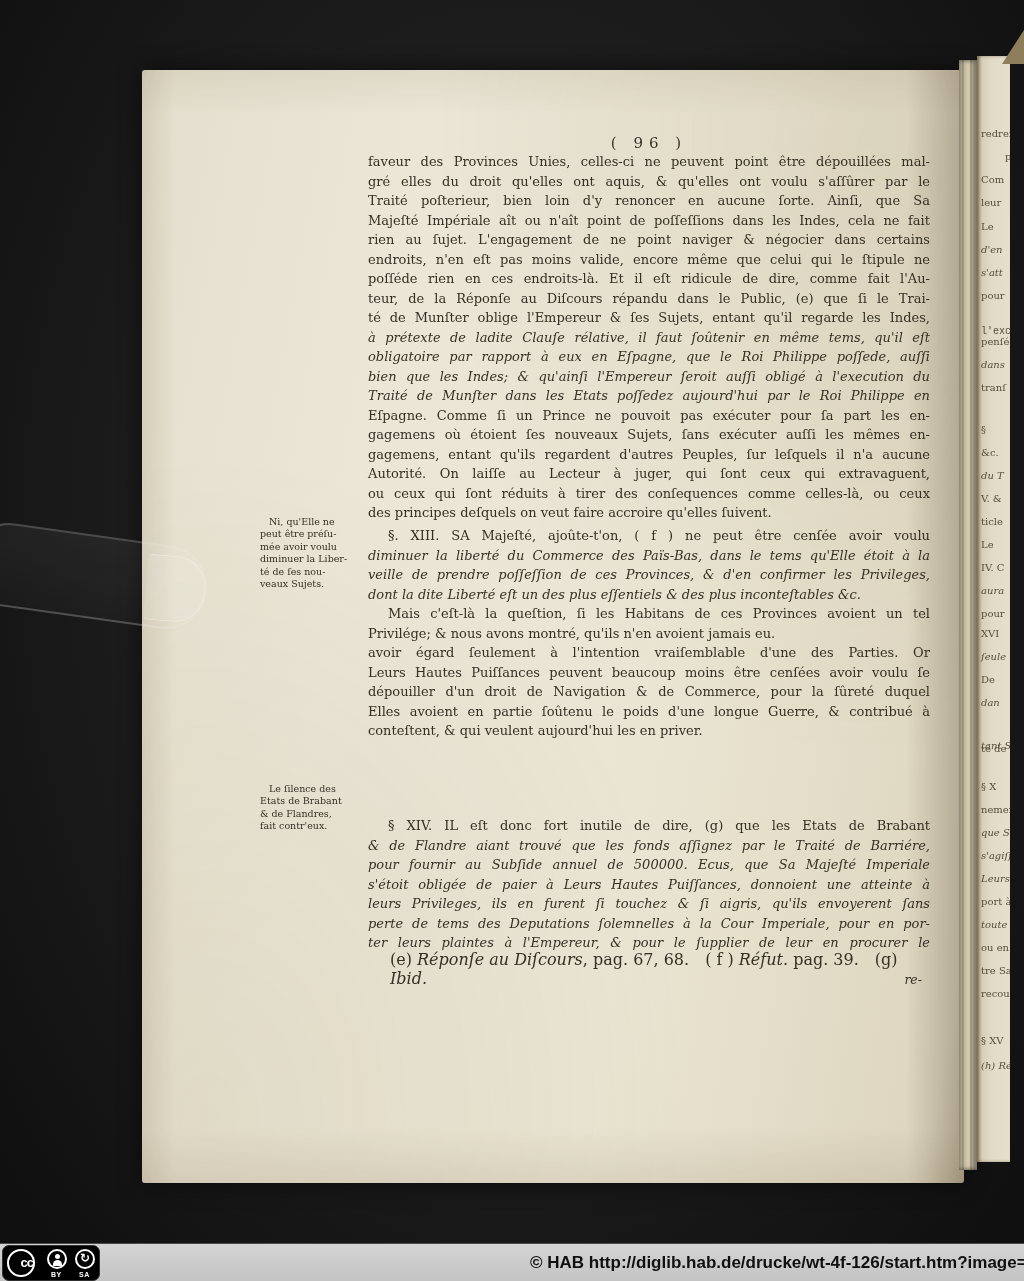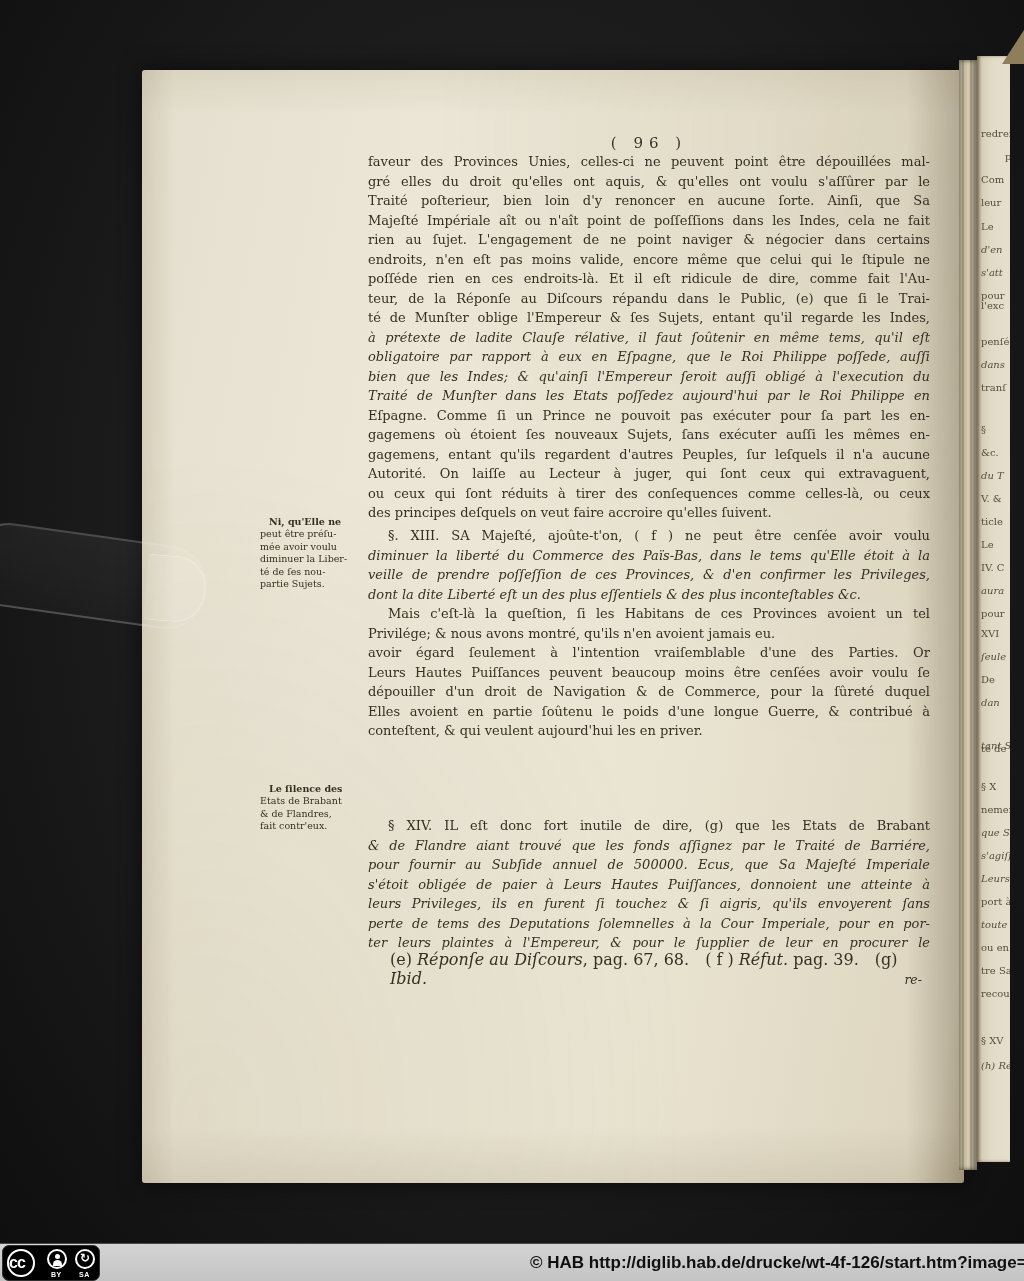--- a/index.html
+++ b/index.html
@@ -24,21 +24,21 @@
   .line{line-height:19.5px;font-size:13px;color:#363024;
     text-align:justify;text-align-last:justify;}
   .line.em{font-style:italic;}
   .line.in{text-indent:20px;}
   .line.end{text-align-last:left;}
   .catchword{position:absolute;top:902px;right:8px;font-size:12.5px;font-style:italic;color:#363024;}
   .footnote{position:absolute;top:880px;left:22px;width:520px;font-size:16px;color:#363024;}
   .footnote .em{font-style:italic;}
   .note{position:absolute;width:96px;color:#3b3429;}
   .note .line{line-height:12.4px;font-size:9.5px;text-align:left;text-align-last:left;}
-  .note .line.in{text-indent:9px;font-weight:bold;}
+  .note .line.in{text-indent:9px;}
   #note1{left:118px;top:446px;} #note2{left:118px;top:713px;}
   
   .page-edges{position:absolute;left:959px;top:60px;width:18px;height:1110px;
     background:repeating-linear-gradient(90deg,#d4cbb0 0 3px,#b3a789 3px 5px,#ccc2a6 5px 8px);
     box-shadow:inset -4px 0 5px rgba(0,0,0,.45), inset 3px 0 4px rgba(0,0,0,.35);}
   .edge-strip{position:absolute;left:977px;top:56px;width:33px;height:1106px;overflow:hidden;
     background:linear-gradient(90deg,#b5aa8d 0%, #d7cfb9 16%, #e2dbc7 45%, #e6dfcc 100%);
     box-shadow:inset 2px 0 3px rgba(60,45,20,.5);}
   .frag{position:absolute;left:4px;font-size:10px;color:#564e3b;white-space:nowrap;}
   .frag.em{font-style:italic;}
@@ -52,22 +52,22 @@
     border:1.5px solid rgba(242,242,236,.5);border-left:none;border-radius:4px 30px 30px 4px;
     background:rgba(246,244,238,.12);transform:rotate(5deg);}
   
   .bar{position:absolute;left:0;top:1243px;width:1024px;height:38px;
     background:linear-gradient(#d4d4d4,#c3c3c3);border-top:1px solid #4a4a4a;}
   .bar-text{position:absolute;left:530px;top:9px;
     font-family:"Liberation Sans",sans-serif;font-size:17px;font-weight:700;color:#101010;white-space:nowrap;}
   .badge{position:absolute;left:2px;top:1px;width:96px;height:34px;background:#000;
     border:1px solid #303030;border-radius:7px;}
   .badge .cc{position:absolute;left:4px;top:3px;width:28px;height:28px;box-sizing:border-box;
-    border:2.5px solid #fff;border-radius:50%;color:#fff;text-align:left;line-height:23px;
-    font-family:"Liberation Sans",sans-serif;font-size:16px;font-weight:700;letter-spacing:-1px;}
+    border:2.5px solid #fff;border-radius:50%;color:#fff;text-align:right;line-height:23px;
+    font-family:"Liberation Sans",sans-serif;font-size:13px;font-weight:700;letter-spacing:-1px;}
   .badge .ic{position:absolute;top:3px;width:20px;height:20px;box-sizing:border-box;
     border:2px solid #fff;border-radius:50%;color:#fff;}
   .badge .by{left:44px;} .badge .sa{left:72px;text-align:center;line-height:15px;
     font-family:"DejaVu Sans",sans-serif;font-size:12px;font-weight:700;}
   .badge .by::before{content:"";position:absolute;left:5.5px;top:2.5px;width:5px;height:5px;
     background:#fff;border-radius:50%;}
   .badge .by::after{content:"";position:absolute;left:3.5px;top:8.5px;width:9px;height:6px;
     background:#fff;border-radius:5px 5px 0 0;}
   .badge .lbl{position:absolute;top:25px;font-family:"Liberation Sans",sans-serif;
     font-size:7px;font-weight:700;color:#fff;letter-spacing:.5px;}
@@ -78,21 +78,21 @@
 
 <div class="stage">
 
   <div class="page">
     <div class="note" id="note1">
         <div class="line in">Ni, qu'Elle ne</div>
         <div class="line">peut être préſu-</div>
         <div class="line">mée avoir voulu</div>
         <div class="line">diminuer la Liber-</div>
         <div class="line">té de ſes nou-</div>
-        <div class="line">partie Sujets.</div>
+        <div class="line">veaux Sujets.</div>
       </div>
     <div class="note" id="note2">
         <div class="line in">Le ſilence des</div>
         <div class="line">Etats de Brabant</div>
         <div class="line">&amp; de Flandres,</div>
         <div class="line">fait contr'eux.</div>
       </div>
 
     <div class="col">
       <div class="pagenum">( 96 )</div>
@@ -147,21 +147,21 @@
   <div class="page-edges"></div>
   <div class="edge-strip">
       <span class="frag" style="top: 72px;">redreſ</span>
       <span class="frag" style="top: 95px; margin-left: 24px;">point</span>
       <span class="frag" style="top: 118px;">Com</span>
       <span class="frag" style="top: 141px;">leur</span>
       <span class="frag" style="top: 165px;">Le</span>
       <span class="frag em" style="top: 188px;">d'en</span>
       <span class="frag em" style="top: 211px;">s'att</span>
       <span class="frag" style="top: 234px;">pour</span>
-      <span class="frag" style="top: 244px;">l'exc</span>
+      <span class="frag" style="top: 270px; font-family: Liberation Mono, monospace;">l'exc</span>
       <span class="frag" style="top: 280px;">penſé</span>
       <span class="frag em" style="top: 303px;">dans</span>
       <span class="frag" style="top: 326px;">tranſ</span>
       <span class="frag" style="top: 368px;">§</span>
       <span class="frag" style="top: 391px;">&amp;c.</span>
       <span class="frag em" style="top: 414px;">du T</span>
       <span class="frag" style="top: 437px;">V. &amp;</span>
       <span class="frag" style="top: 460px;">ticle</span>
       <span class="frag" style="top: 483px;">Le</span>
       <span class="frag" style="top: 506px;">IV. C</span>

